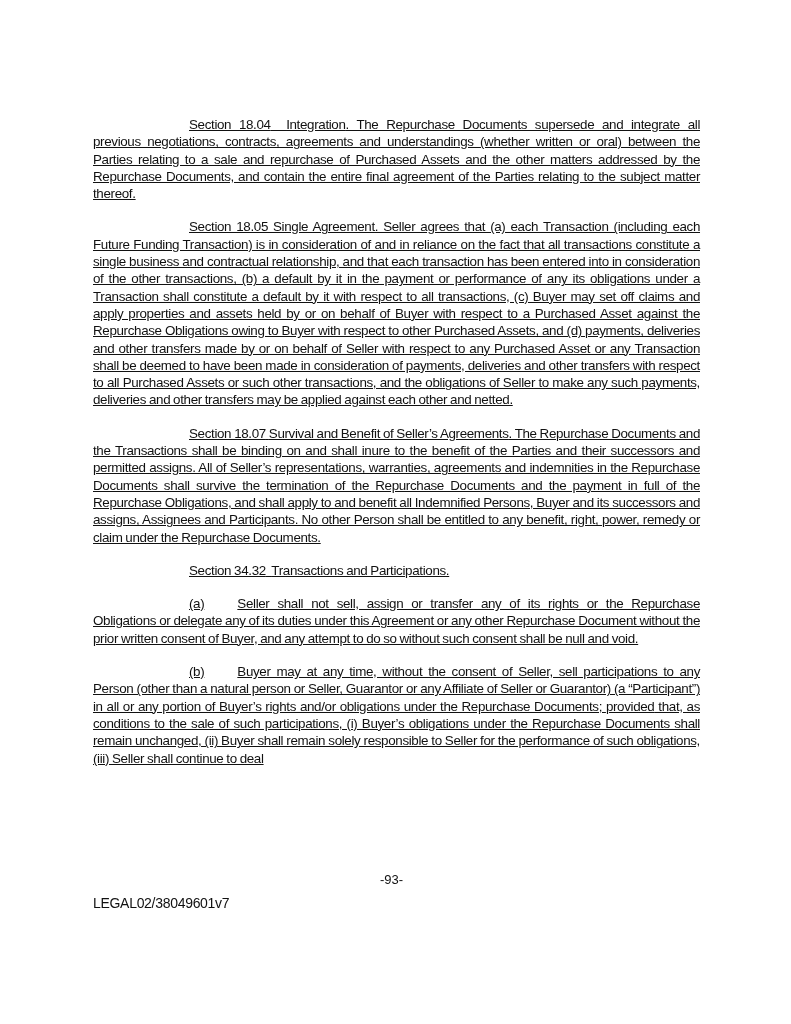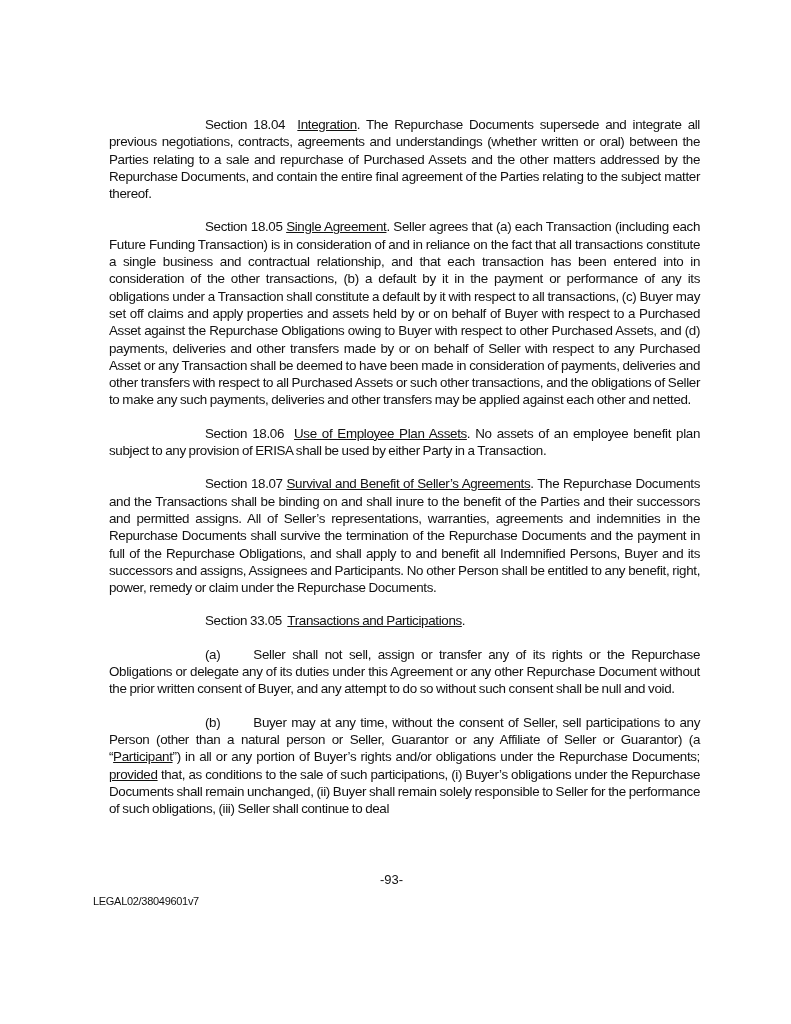--- a/index.html
+++ b/index.html
@@ -19,61 +19,61 @@
       position: absolute;
       left: 93px;
       top: 116px;
       width: 607px;
       font-size: 13.4px;
       line-height: 17.3px;
       letter-spacing: -0.35px;
       word-spacing: -0.5px;
     }
     .para {
-      margin: 0 0 16px 16px;
+      margin: 0 0 16px 0;
       text-align: justify;
       text-indent: 96px;
+      text-decoration: underline;
     }
     .para.sub {
       text-indent: 96px;
     }
     .u { text-decoration: underline; }
     .tab { display: inline-block; width: 33px; }
     .pagenum {
       position: absolute;
       top: 872px;
       left: 0;
       width: 791px;
       text-align: center;
       font-size: 13px;
       margin-left: -4px;
     }
     .docid {
       position: absolute;
       left: 93px;
       top: 895px;
-      font-size: 11px;
+      font-size: 14px;
       letter-spacing: -0.3px;
       text-align: right;
     }
   </style>
 </head>
 <body>
 
 <div class="page">
 
   <p class="para"><span>Section 18.04</span>&nbsp; <span class="u">Integration</span><span>. The Repurchase Documents supersede and integrate all previous negotiations, contracts, agreements and understandings (whether written or oral) between the Parties relating to a sale and repurchase of Purchased Assets and the other matters addressed by the Repurchase Documents, and contain the entire final agreement of the Parties relating to the subject matter thereof.</span></p>
 
   <p class="para"><span>Section 18.05</span> <span class="u">Single Agreement</span><span>.   Seller agrees that (a) each Transaction (including each Future Funding Transaction) is in consideration of and in reliance on the fact that all transactions constitute a single business and contractual relationship, and that each transaction has been entered into in consideration of the other transactions, (b) a default by it in the payment or performance of any its obligations under a Transaction shall constitute a default by it with respect to all transactions, (c) Buyer may set off claims and apply properties and assets held by or on behalf of Buyer with respect to a Purchased Asset against the Repurchase Obligations owing to Buyer with respect to other Purchased Assets, and (d) payments, deliveries and other transfers made by or on behalf of Seller with respect to any Purchased Asset or any Transaction shall be deemed to have been made in consideration of payments, deliveries and other transfers with respect to all Purchased Assets or such other transactions, and the obligations of Seller to make any such payments, deliveries and other transfers may be applied against each other and netted.</span></p>
 
-  <p class="para"><span>Section 18.06</span>&nbsp; <span class="u">Use of Employee Plan Assets</span><span>.  No assets of an employee benefit plan subject to any provision of ERISA shall be used by either Party in a Transaction.</span></p>
 
   <p class="para"><span>Section 18.07</span> <span class="u">Survival and Benefit of Seller’s Agreements</span><span>.  The Repurchase Documents and the Transactions shall be binding on and shall inure to the benefit of the Parties and their successors and permitted assigns.  All of Seller’s representations, warranties, agreements and indemnities in the Repurchase Documents shall survive the termination of the Repurchase Documents and the payment in full of the Repurchase Obligations, and shall apply to and benefit all Indemnified Persons, Buyer and its successors and assigns, Assignees and Participants.  No other Person shall be entitled to any benefit, right, power, remedy or claim under the Repurchase Documents.</span></p>
 
-  <p class="para"><span>Section 33.05</span>&nbsp; <span class="u">Transactions and Participations</span><span>.</span></p>
+  <p class="para"><span>Section 34.32</span>&nbsp; <span class="u">Transactions and Participations</span><span>.</span></p>
 
   <p class="para sub"><span>(a)</span><span class="tab"></span><span>Seller shall not sell, assign or transfer any of its rights or the Repurchase Obligations or delegate any of its duties under this Agreement or any other Repurchase Document without the prior written consent of Buyer, and any attempt to do so without such consent shall be null and void.</span></p>
 
   <p class="para sub"><span>(b)</span><span class="tab"></span><span>Buyer may at any time, without the consent of Seller, sell participations to any Person (other than a natural person or Seller, Guarantor or any Affiliate of Seller or Guarantor) (a “</span><span class="u">Participant</span><span>”) in all or any portion of Buyer’s rights and/or obligations under the Repurchase Documents; </span><span class="u">provided</span><span> that,  as conditions to the sale of such participations, (i) Buyer’s obligations under the Repurchase Documents shall remain unchanged, (ii) Buyer shall remain solely responsible to Seller for the performance of such obligations, (iii) Seller shall continue to deal</span></p>
 
 </div>
 
 <div class="pagenum">-93-</div>
 <div class="docid">LEGAL02/38049601v7</div>
 

